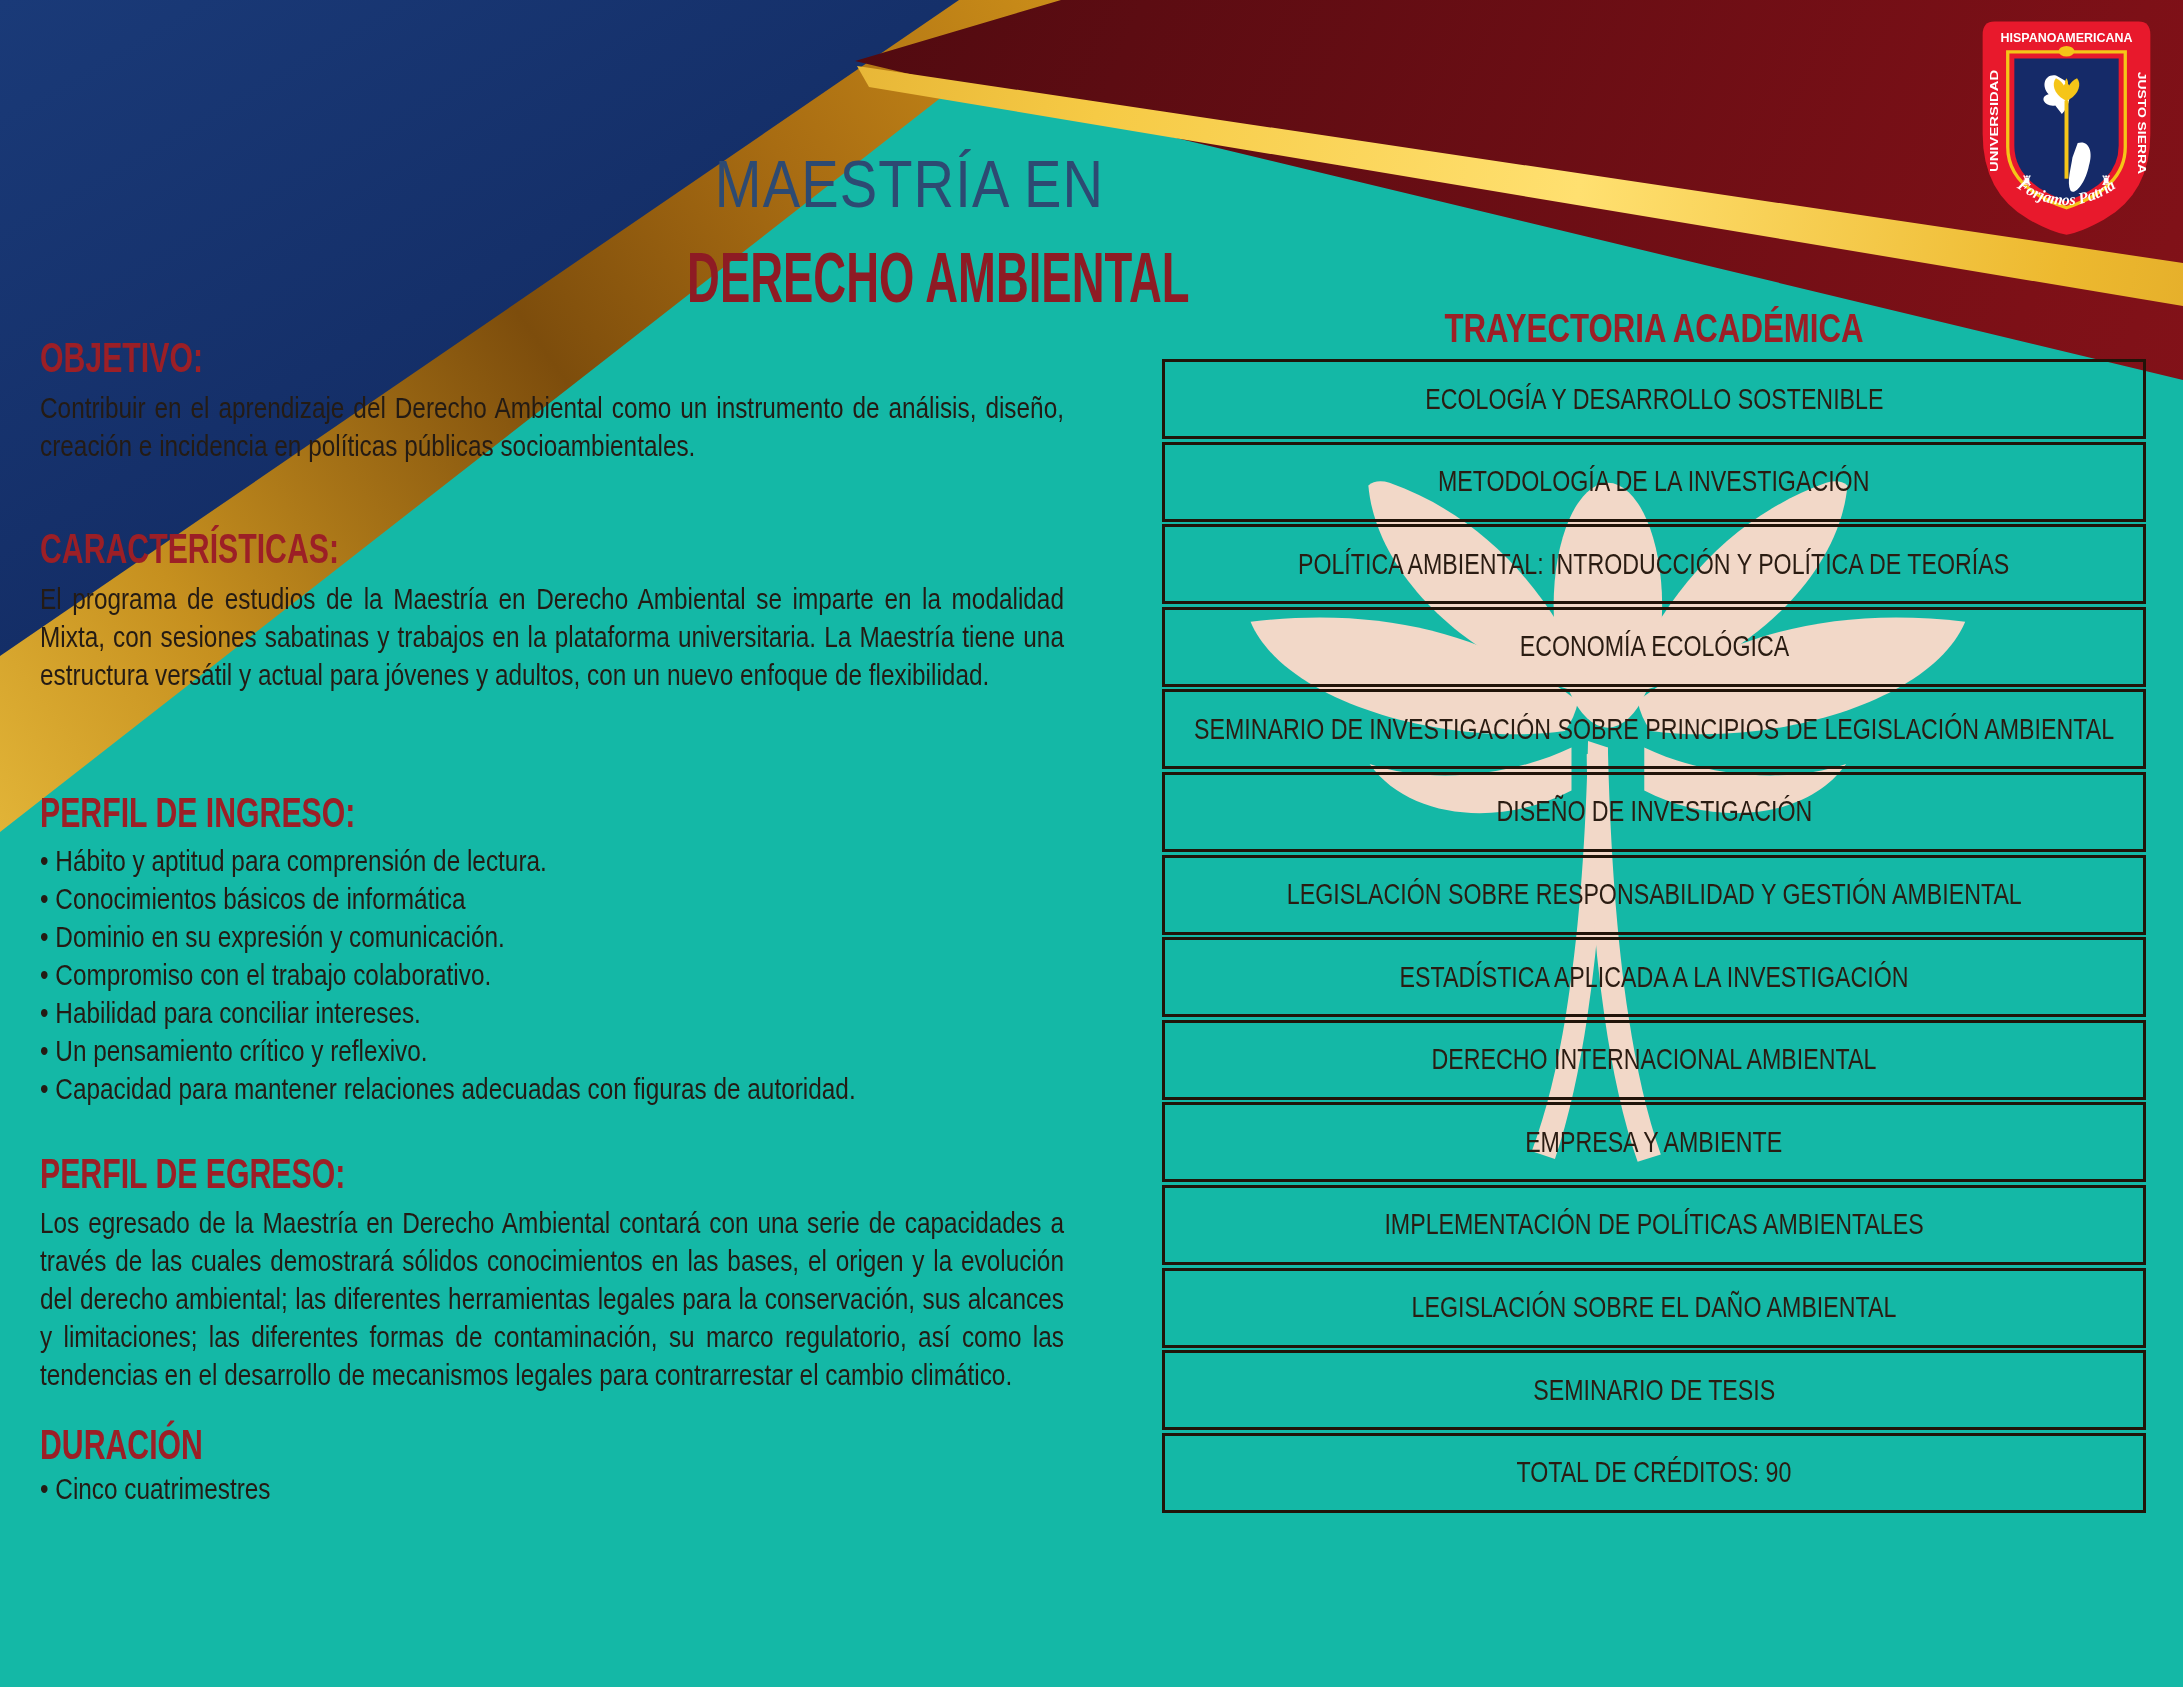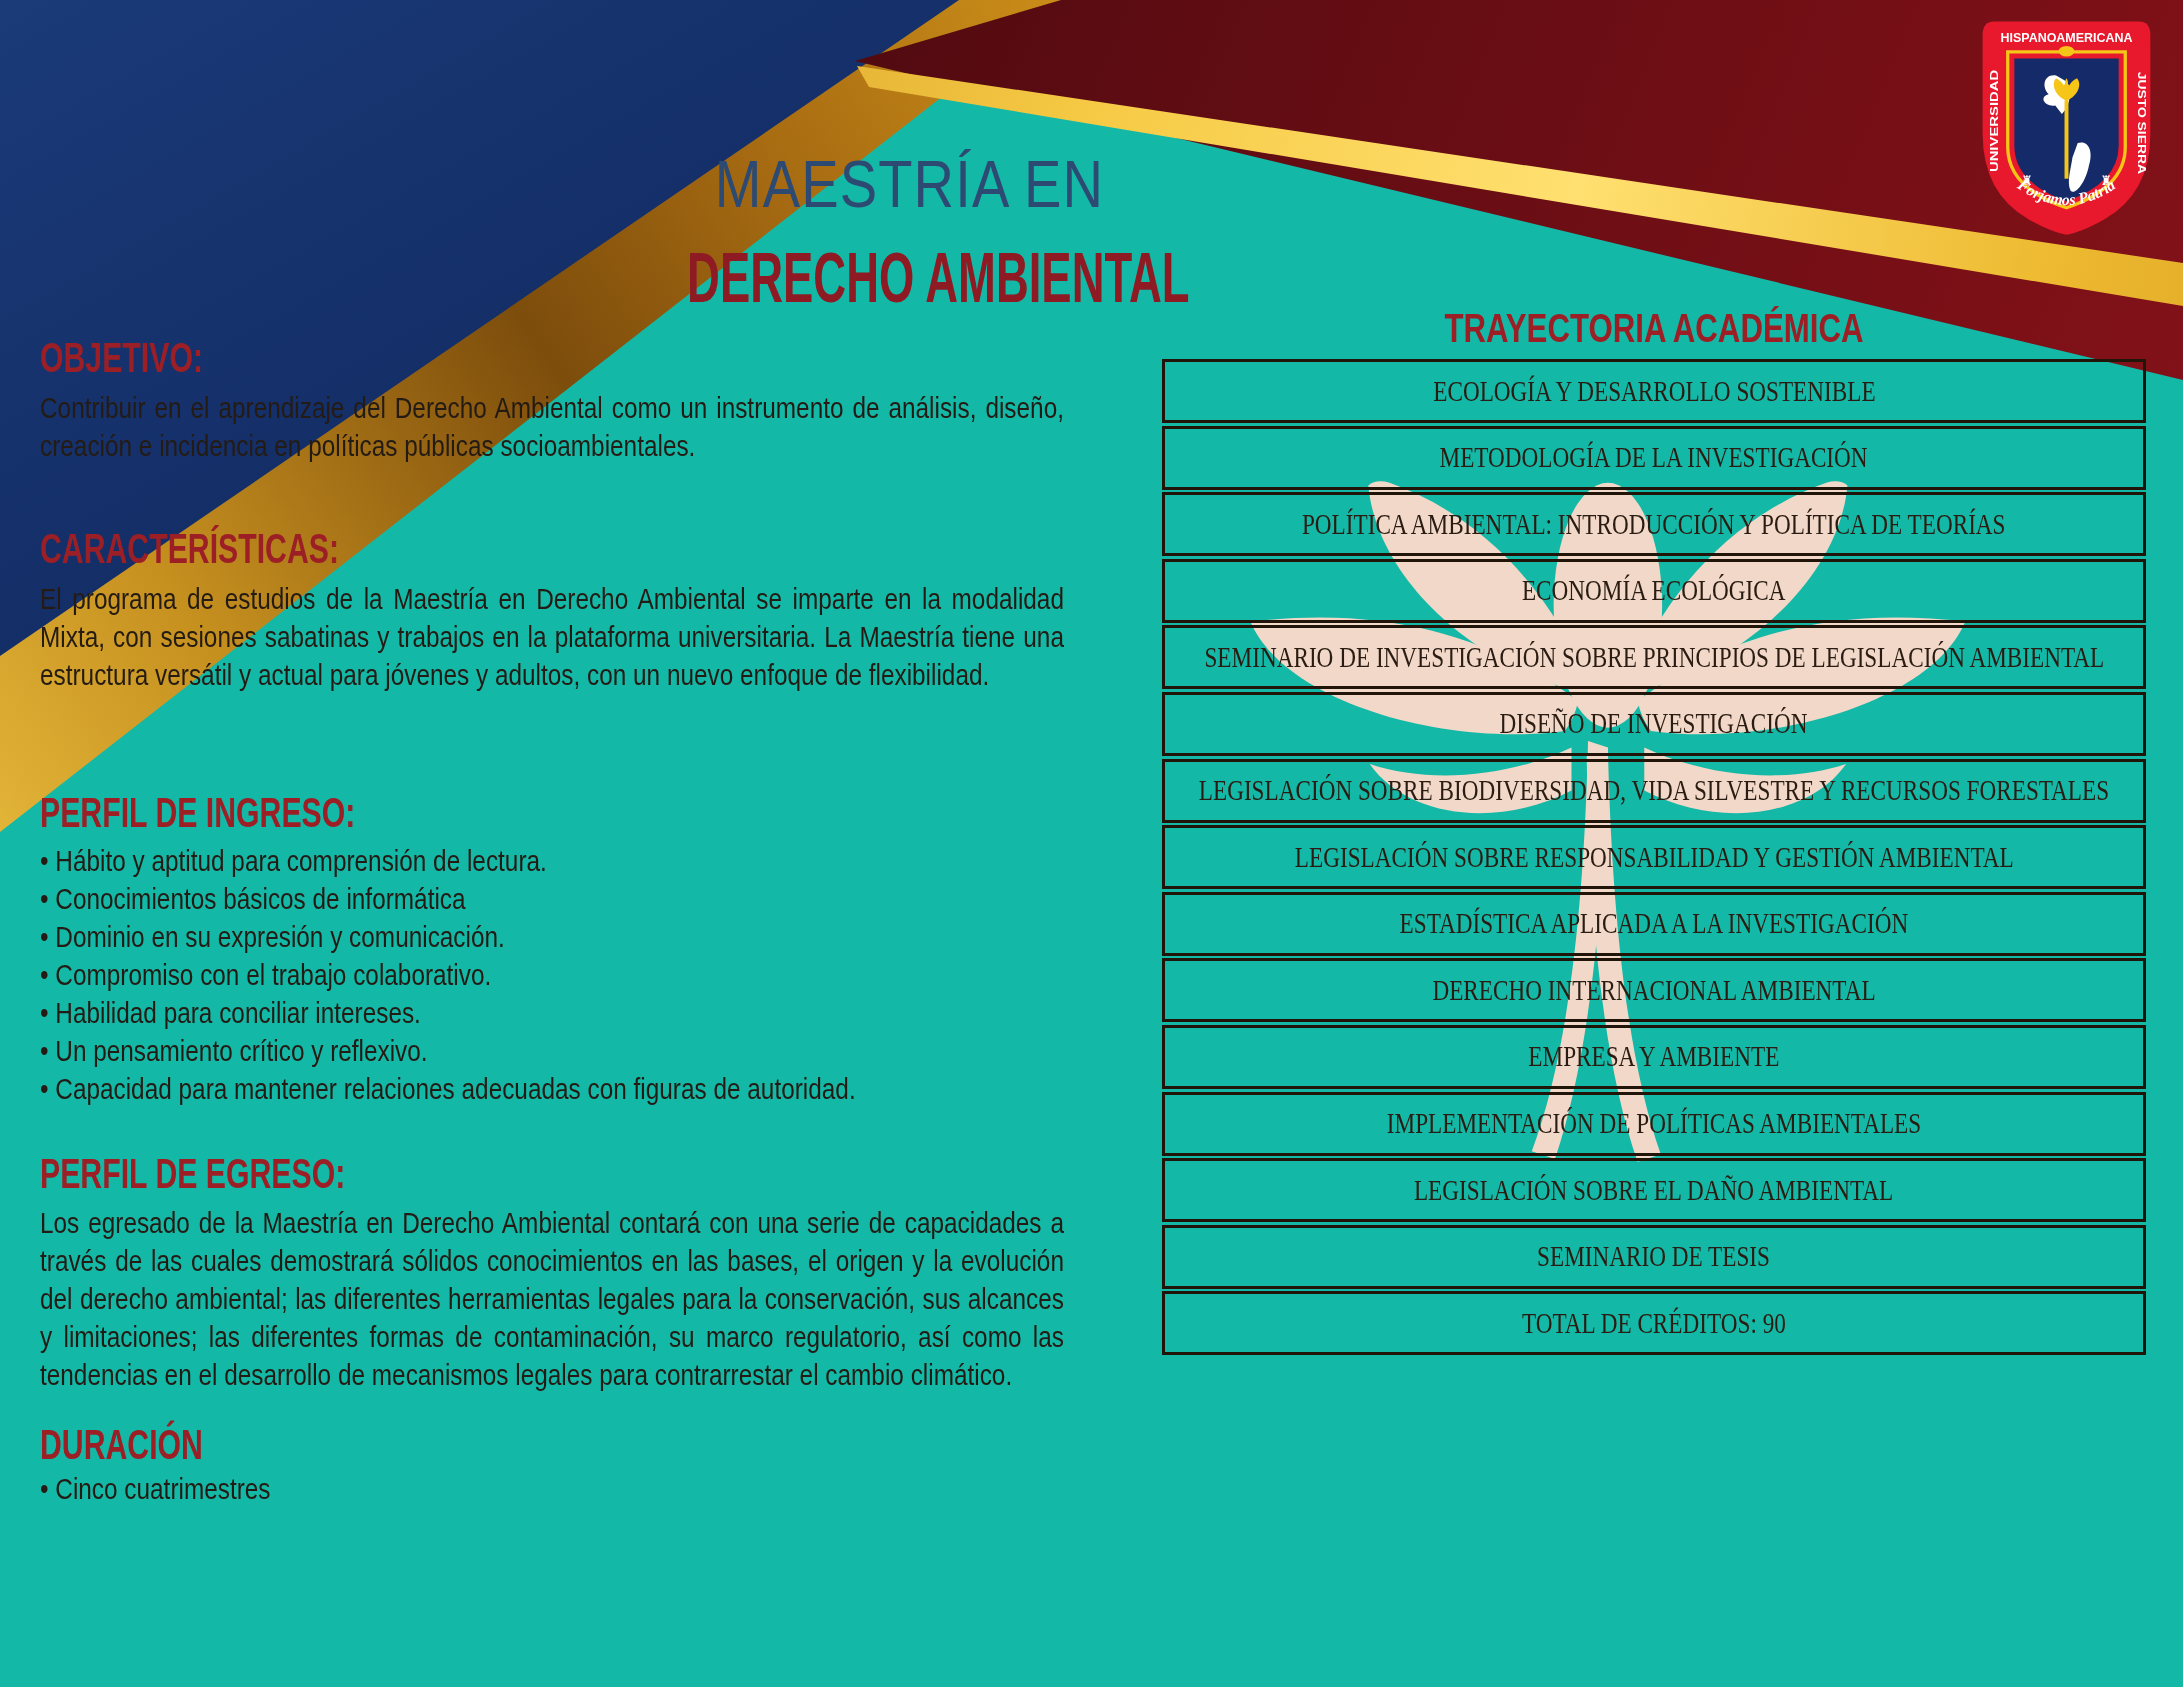--- a/index.html
+++ b/index.html
@@ -31,22 +31,22 @@
             color:#241b14;text-align:justify;transform:scaleX(0.84);transform-origin:left top;}
   .sec-list{position:absolute;left:40px;width:1219px;font-size:29px;line-height:38px;
             color:#241b14;transform:scaleX(0.84);transform-origin:left top;}
   .sec-list div{white-space:nowrap;}
 
   
   .tray-title{position:absolute;left:1162px;top:306px;width:984px;text-align:center;
               font-size:40px;font-weight:700;color:#9c1f26;
               transform:scaleX(0.78);transform-origin:center top;white-space:nowrap;}
   .course-table{position:absolute;left:1162px;top:359px;width:984px;}
-  .course-row{box-sizing:border-box;height:64px;margin-bottom:2.6px;border:3.3px solid #211409;
-              display:flex;align-items:center;justify-content:center;background:transparent;font-family:Liberation Serif, serif;}
+  .course-row{box-sizing:border-box;height:80px;margin-bottom:2.6px;border:3.3px solid #211409;
+              display:flex;align-items:center;justify-content:center;background:transparent;}
   .course-row span{font-size:29px;color:#2a1c12;transform:scaleX(0.8);transform-origin:center center;
                    white-space:nowrap;}
 
   
   .watermark{position:absolute;left:1191px;top:463px;width:847px;height:708px;z-index:0;}
   .course-table,.tray-title{z-index:1;}
   .watermark path,.watermark ellipse{fill:#f2d8c8;}
 
   
   .logo{position:absolute;left:1980px;top:20px;width:173px;height:217px;}
@@ -146,23 +146,20 @@
     <div class="course-row">
         <span>ECONOMÍA ECOLÓGICA</span>
       </div>
     <div class="course-row">
         <span>SEMINARIO DE INVESTIGACIÓN SOBRE PRINCIPIOS DE LEGISLACIÓN AMBIENTAL</span>
       </div>
     <div class="course-row">
         <span>DISEÑO DE INVESTIGACIÓN</span>
       </div>
     <div class="course-row">
-        <span>LEGISLACIÓN SOBRE BIODIVERSIDAD, VIDA SILVESTRE Y RECURSOS FORESTALES</span>
-      </div>
-    <div class="course-row">
         <span>LEGISLACIÓN SOBRE RESPONSABILIDAD Y GESTIÓN AMBIENTAL</span>
       </div>
     <div class="course-row">
         <span>ESTADÍSTICA APLICADA A LA INVESTIGACIÓN</span>
       </div>
     <div class="course-row">
         <span>DERECHO INTERNACIONAL AMBIENTAL</span>
       </div>
     <div class="course-row">
         <span>EMPRESA Y AMBIENTE</span>

